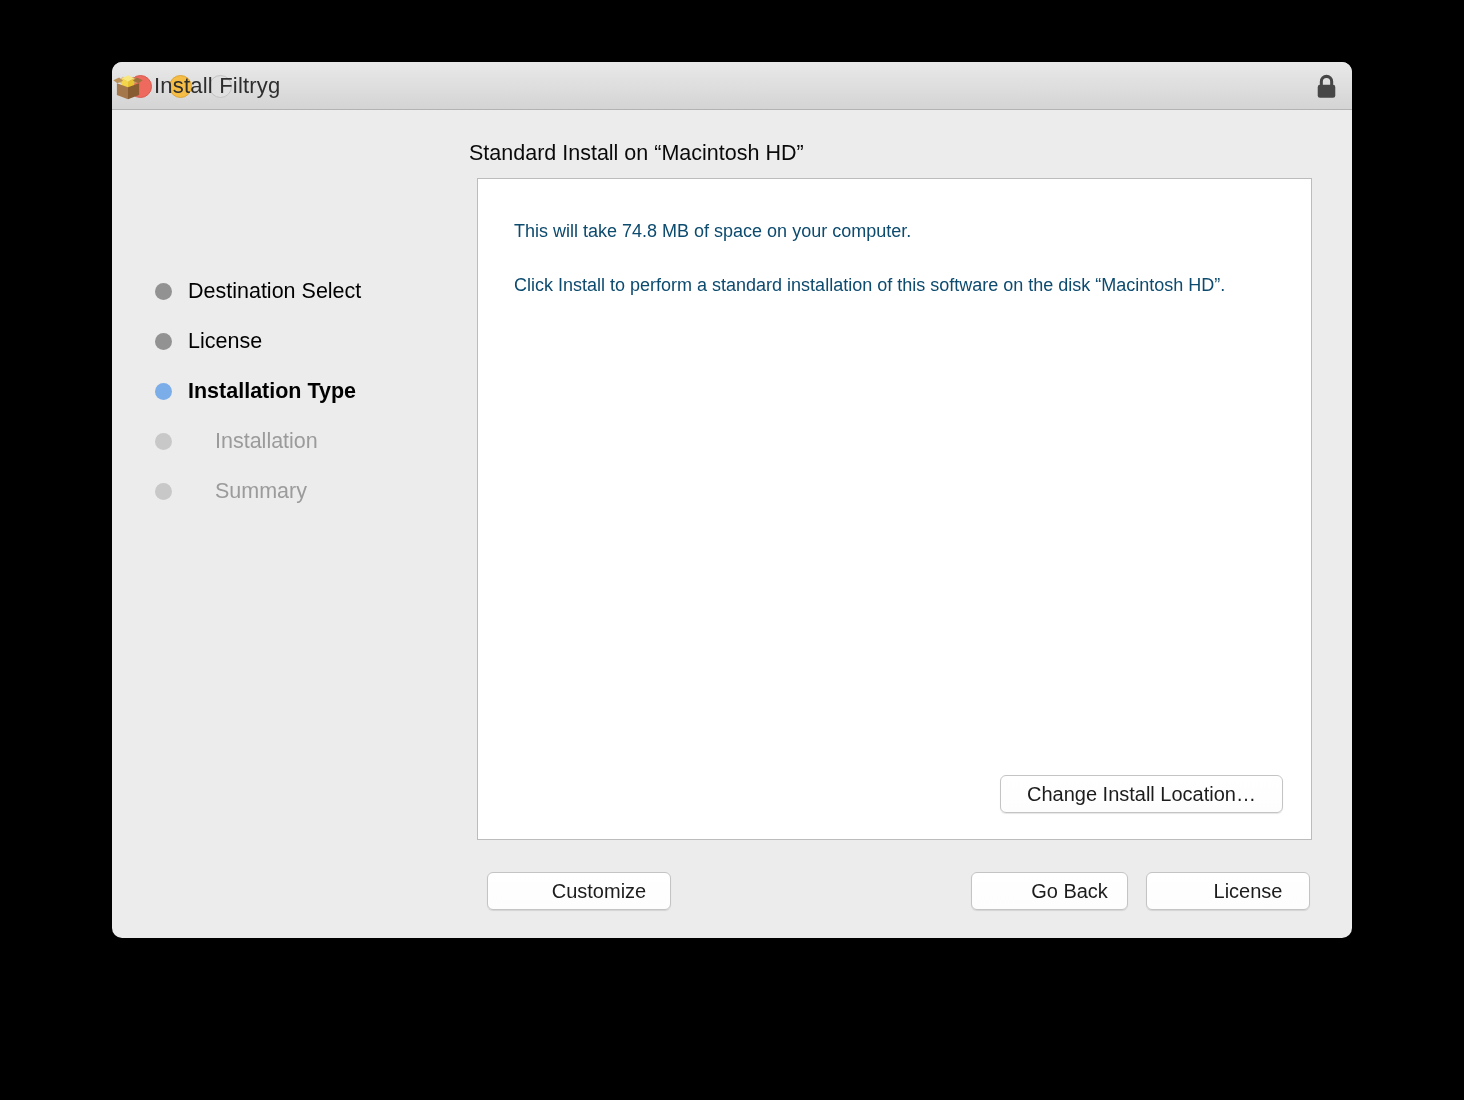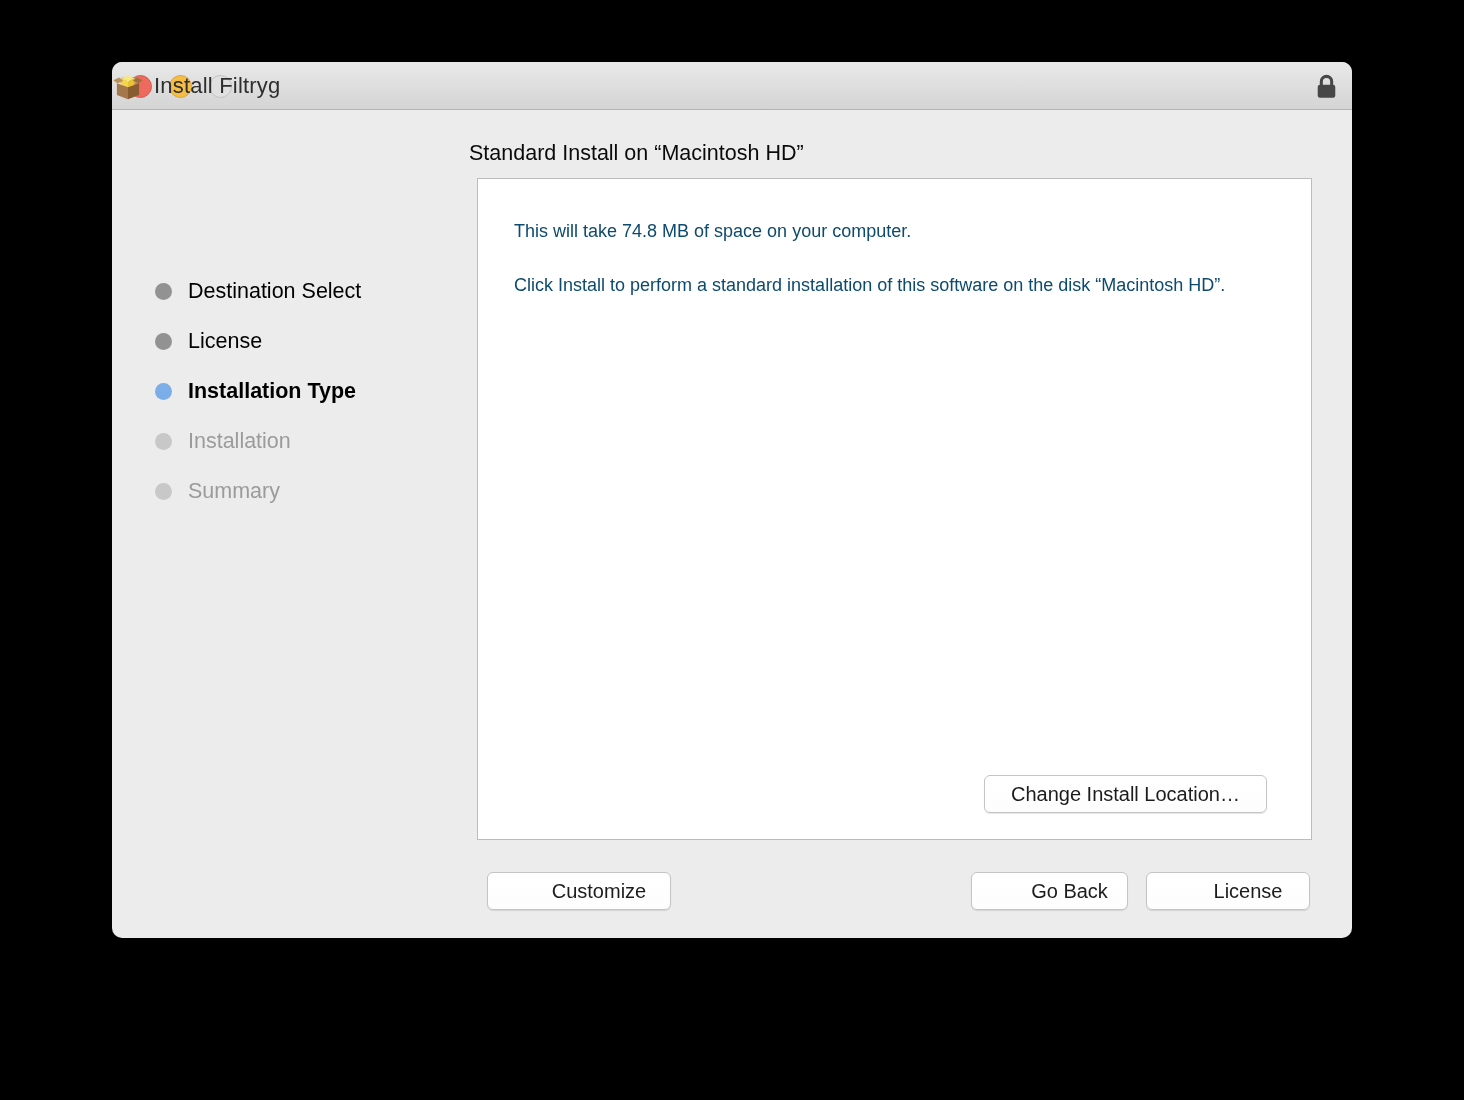--- a/index.html
+++ b/index.html
@@ -55,21 +55,21 @@
   }
   .step-dot {
     width:17px; height:17px; border-radius:50%; flex:0 0 17px;
     margin-right:16px;
   }
   .step-label { font-size:21.5px; color:#000; }
   .step.done    .step-dot { background:#929292; }
   .step.current .step-dot { background:#7bade9; }
   .step.pending .step-dot { background:#c8c8c8; }
   .step.current .step-label { font-weight:700; }
-  .step.pending .step-label { color:#9b9b9b; }
+  .step.pending .step-label { color:#9b9b9b;margin-left:27px; }
 
   
   .pane-heading {
     position:absolute; left:357px; top:79px;
     font-size:21.5px; color:#0a0a0a;
   }
   .content-panel {
     position:absolute; left:365px; top:116px;
     width:835px; height:662px;
     background:#fff;
@@ -88,21 +88,21 @@
     border-radius:6px;
     height:38px;
     font-size:20px; color:#1c1c1c;
     font-family:"Liberation Sans", sans-serif;
     box-shadow:0 1px 1px rgba(0,0,0,.10);
     display:flex; align-items:center; justify-content:center;
     cursor:default;
     padding-left:40px;
   }
   .change-location-btn {
-    position:absolute; right:44px; bottom:26px;
+    position:absolute; right:28px; bottom:26px;
     padding:0 26px;
   }
   .footer-btn { position:absolute; top:810px; }
   .btn-customize { left:375px;  width:184px; }
   .btn-goback    { left:859px;  width:157px; }
   .btn-install   { left:1034px; width:164px; }
 </style>
 </head>
 <body>
 

